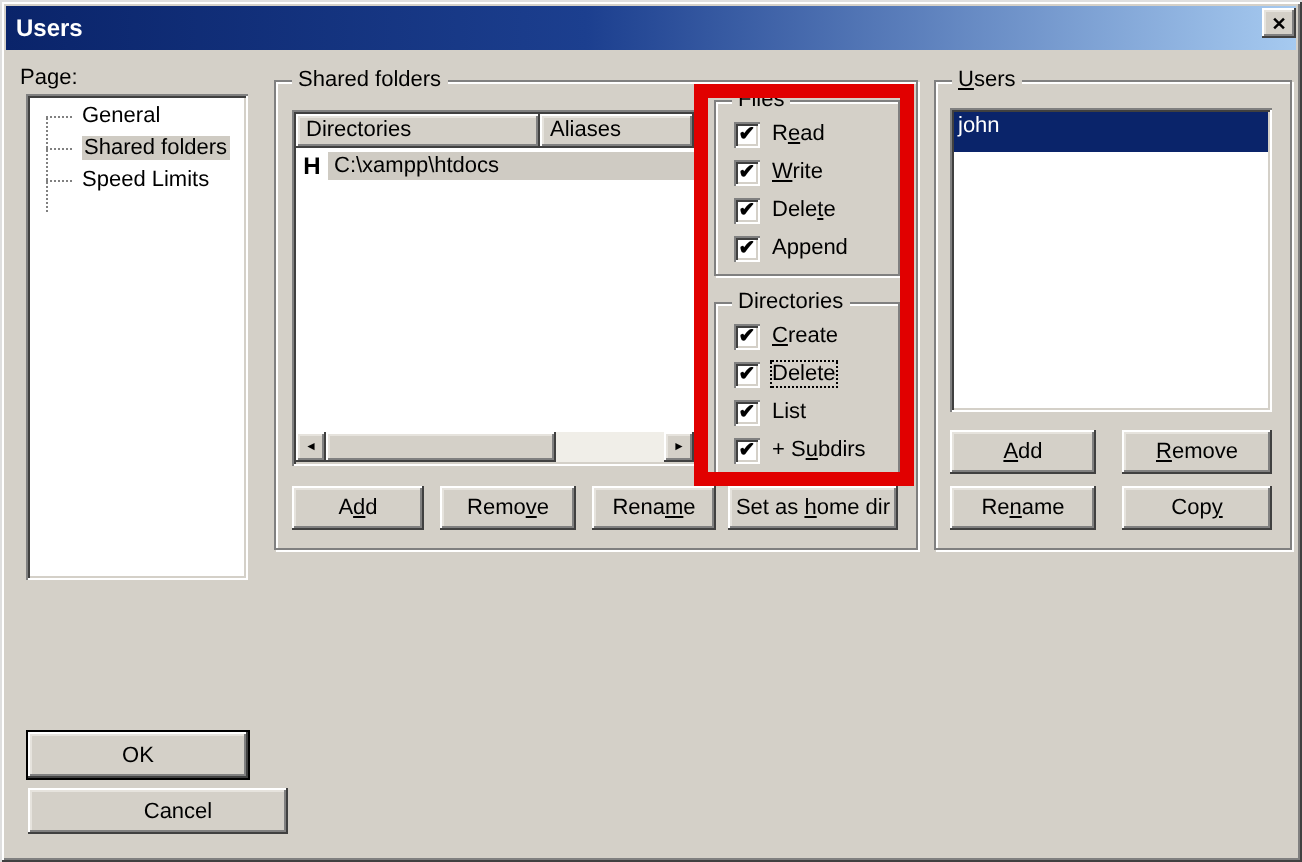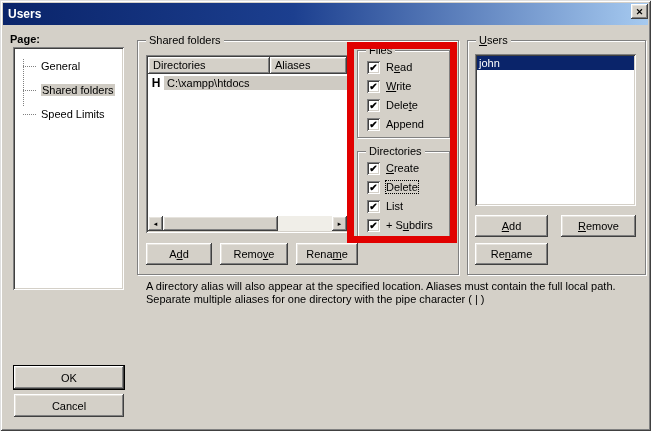--- a/index.html
+++ b/index.html
@@ -35,21 +35,21 @@
     box-shadow: inset -1px -1px 0 #404040, inset 1px 1px 0 #ffffff,
                 inset -2px -2px 0 #808080, inset 2px 2px 0 #e6e3dd; }
   .btn.default {
     box-shadow: 0 0 0 1px #000000, inset -1px -1px 0 #404040, inset 1px 1px 0 #ffffff,
                 inset -2px -2px 0 #808080, inset 2px 2px 0 #e6e3dd; }
   .u { text-decoration:underline; }
   
   .tree { position:absolute; left:4px; top:3px; right:4px; margin:0; padding:0; list-style:none; }
   .tree::before { content:""; position:absolute; left:6px; top:9px; height:47px;
     border-left:1px dotted #808080; }
-  .tree li { position:relative; height:16px; line-height:16px; padding-left:24px;margin-top:8px; }
+  .tree li { position:relative; height:16px; line-height:16px; padding-left:24px; }
   .tree li::before { content:""; position:absolute; left:6px; top:8px; width:13px;
     border-top:1px dotted #808080; }
   .tree .sel-label { background:#cfcbc3; padding:0 1px; }
   
   .lv-header { position:absolute; top:2px; left:2px; right:2px; height:17px; display:flex; }
   .lv-seg { line-height:17px; padding-left:5px; }
   .lv-row { position:absolute; top:20px; left:2px; right:2px; height:15px;
     display:flex; align-items:center; }
   .home-cell { width:16px; text-align:center; font-weight:bold; font-size:12px; }
   .path-cell { flex:1; background:#cfcbc3; padding-left:3px; height:14px; line-height:14px; }
@@ -66,42 +66,42 @@
   
   .cb-row { position:absolute; left:9px; height:16px; display:flex; align-items:center; }
   .cb { width:13px; height:13px; background:#ffffff; margin-right:6px; flex:none;
     box-shadow: inset 1px 1px 0 #808080, inset -1px -1px 0 #ffffff,
                 inset 2px 2px 0 #404040, inset -2px -2px 0 #d4d0c8;
     display:flex; align-items:center; justify-content:center; }
   .check { font-size:10px; line-height:13px; font-weight:bold; }
   .cb-label { white-space:nowrap; }
   .cb-label.focused { outline:1px dotted #000; }
   
-  .user-row { position:absolute; top:2px; left:2px; right:2px; height:14px;
+  .user-row { position:absolute; top:2px; left:2px; right:2px; height:20px;
     background:#0a246a; color:#ffffff; line-height:14px; padding-left:2px; }
   
   .notes { position:absolute; left:146px; top:280px; width:502px; line-height:13px; }
   .notes p { margin:0 0 7px 0; }
   
   .annotation { position:absolute; left:347px; top:42px; width:110px; height:201px;
     border:7px solid #e10000; box-sizing:border-box; z-index:50; pointer-events:none; }
 </style>
 </head>
 <body>
 
 <div id="win">
 
   <div class="titlebar">
     <span class="title">Users</span>
   </div>
   <div class="close-btn raised">
     <span>✕</span>
   </div>
 
-  <div class="abs" style="left:10px; top:33px;font-weight:bold;">Page:</div>
+  <div class="abs" style="left:10px; top:33px;">Page:</div>
   <div class="abs sunken" style="left:13px; top:47px; width:111px; height:243px;">
     <ul class="tree">
       <li>
         <span>General</span>
       </li>
       <li>
         <span class="sel-label">Shared folders</span>
       </li>
       <li>
         <span>Speed Limits</span>
@@ -137,20 +137,23 @@
 
   <div class="btn" style="left:146px; top:243px; width:66px; height:22px;">
     <span><span>A</span><span class="u">d</span><span>d</span></span>
   </div>
   <div class="btn" style="left:220px; top:243px; width:68px; height:22px;">
     <span><span>Remo</span><span class="u">v</span><span>e</span></span>
   </div>
   <div class="btn" style="left:296px; top:243px; width:62px; height:22px;">
     <span><span>Rena</span><span class="u">m</span><span>e</span></span>
   </div>
+  <div class="btn" style="left:364px; top:243px; width:85px; height:22px;">
+    <span><span>Set as </span><span class="u">h</span><span>ome dir</span></span>
+  </div>
 
   <div class="group" style="left:357px; top:50px; width:91px; height:86px;">
     <span class="group-label">Files</span>
     <div class="cb-row" style="top:8px;">
       <span class="cb">
           <span class="check">✔</span>
         </span>
       <span class="cb-label"><span>R</span><span class="u">e</span><span>ad</span></span>
     </div>
     <div class="cb-row" style="top:27px;">
@@ -211,25 +214,27 @@
   </div>
   <div class="btn" style="left:475px; top:215px; width:73px; height:22px;">
     <span><span></span><span class="u">A</span><span>dd</span></span>
   </div>
   <div class="btn" style="left:561px; top:215px; width:75px; height:22px;">
     <span><span></span><span class="u">R</span><span>emove</span></span>
   </div>
   <div class="btn" style="left:475px; top:243px; width:73px; height:22px;">
     <span><span>Re</span><span class="u">n</span><span>ame</span></span>
   </div>
+  <div class="btn" style="left:561px; top:243px; width:75px; height:22px;">
+    <span><span>Cop</span><span class="u">y</span><span></span></span>
+  </div>
 
   <div class="notes">
-    <p>A directory alias will also appear at the specified location. Aliases must contain the full local path. Separate multiple aliases for one directory with the pipe character ( | )</p>
   </div>
 
   <div class="btn default" style="left:14px; top:366px; width:110px; height:23px;">
     <span>OK</span>
   </div>
-  <div class="btn" style="left:14px; top:394px; width:110px; height:23px;">
+  <div class="btn" style="left:14px; top:394px; width:110px; height:23px;padding-left:20px;">
     <span>Cancel</span>
   </div>
 
 </div>
 
 </body></html>

